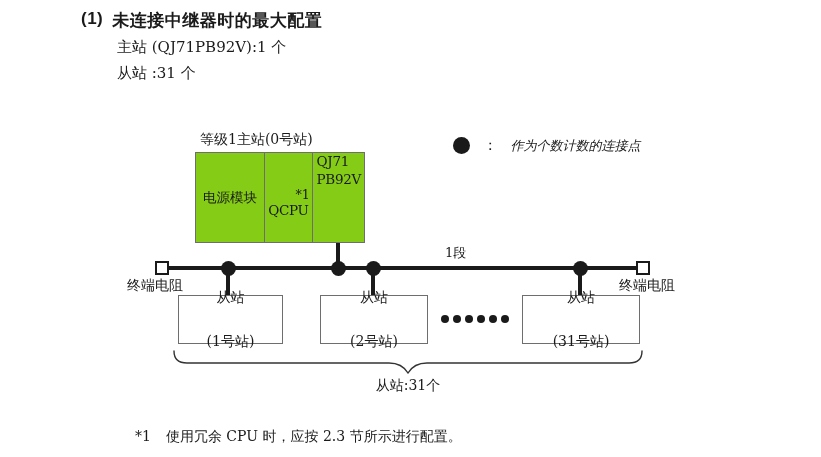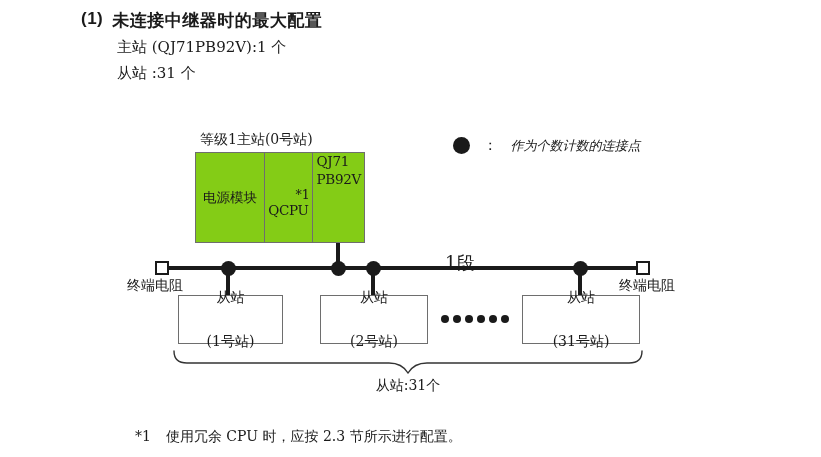--- a/index.html
+++ b/index.html
@@ -83,21 +83,21 @@
 
   .legend { left: 453px; top: 136px; display: flex; align-items: center; }
   .legend-dot {
     width: 17px; height: 17px;
     background: #1a1a1a; border-radius: 50%;
     margin-right: 13px;
   }
   .legend-sep { font-size: 14.5px; margin-right: 13px; }
   .legend-text { font-size: 13px; white-space: nowrap; font-style: italic; }
 
-  .segment-label { left: 445px; top: 251px; font-size: 18px; }
+  .segment-label { left: 445px; top: 244px; font-size: 13px; }
 
   .bus-line {
     left: 167px; top: 266px;
     width: 471px; height: 4px;
     background: #1a1a1a;
   }
   .terminator {
     width: 10px; height: 10px;
     background: #ffffff;
     border: 2px solid #1a1a1a;

